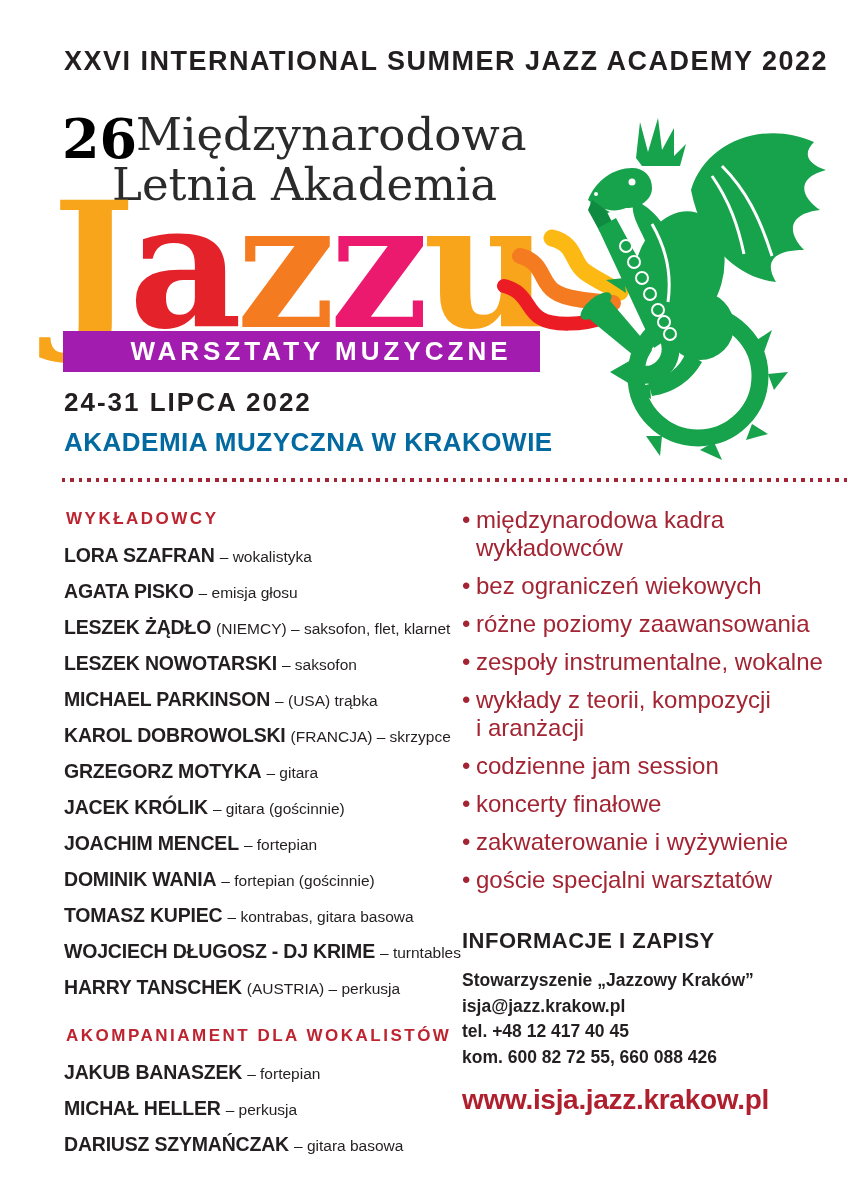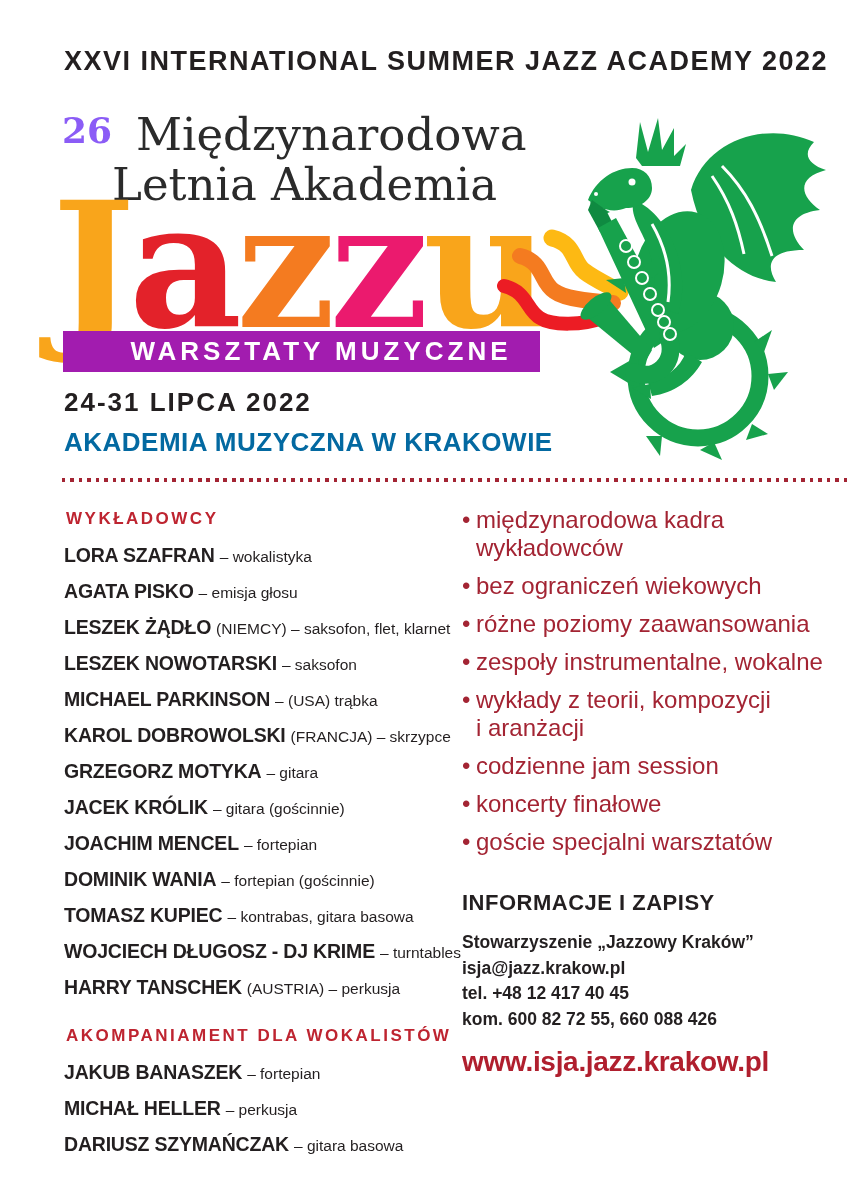--- a/index.html
+++ b/index.html
@@ -4,21 +4,21 @@
 <style>
   html,body{margin:0;padding:0;}
   body{
     width:848px;height:1200px;position:relative;background:#ffffff;
     font-family:"Liberation Sans",sans-serif;color:#231F20;overflow:hidden;
   }
   
   #topTitle{position:absolute;left:64px;top:46px;font-size:27px;font-weight:700;
     letter-spacing:1.5px;white-space:nowrap;color:#231F20;}
   #edition{position:absolute;left:62px;top:112px;font-family:"DejaVu Serif",serif;
-    font-weight:700;font-size:36px;line-height:1;color:#8b5cf6;}
+    font-weight:700;font-size:54px;line-height:1;color:#000000;}
   .deco-line{position:absolute;font-family:"DejaVu Serif",serif;font-size:45px;
     line-height:1;color:#2B2B2B;white-space:nowrap;}
   #titleLine1{left:136px;top:112px;}
   #titleLine2{left:112px;top:162px;}
   #jazzu{position:absolute;left:52px;top:178px;font-family:"DejaVu Serif",serif;
     font-weight:700;font-size:175px;line-height:1;letter-spacing:-6px;white-space:nowrap;}
   #jazzu .jz0{color:#F9A51B;} #jazzu .jz1{color:#E3222A;} #jazzu .jz2{color:#F47B20;}
   #jazzu .jz3{color:#EB1A6E;} #jazzu .jz4{color:#F9A51B;}
   #banner{position:absolute;left:63px;top:331px;width:438px;height:41px;background:#a21caf;
     color:#fff;display:flex;align-items:center;justify-content:center;font-weight:700;
@@ -158,20 +158,23 @@
           <span class="line">wykłady z teorii, kompozycji</span>
           <span class="line">i aranżacji</span>
         </li>
       <li>
           <span class="line">codzienne jam session</span>
         </li>
       <li>
           <span class="line">koncerty finałowe</span>
         </li>
       <li>
+          <span class="line">zakwaterowanie i wyżywienie</span>
+        </li>
+      <li>
           <span class="line">goście specjalni warsztatów</span>
         </li>
     </ul>
     <div id="infoHeader">INFORMACJE I ZAPISY</div>
     <div class="infoLine">Stowarzyszenie „Jazzowy Kraków”</div>
     <div class="infoLine" id="emailLine">isja@jazz.krakow.pl</div>
     <div class="infoLine">tel. +48 12 417 40 45</div>
     <div class="infoLine">kom. 600 82 72 55, 660 088 426</div>
     <div id="website">www.isja.jazz.krakow.pl</div>
   </div>

